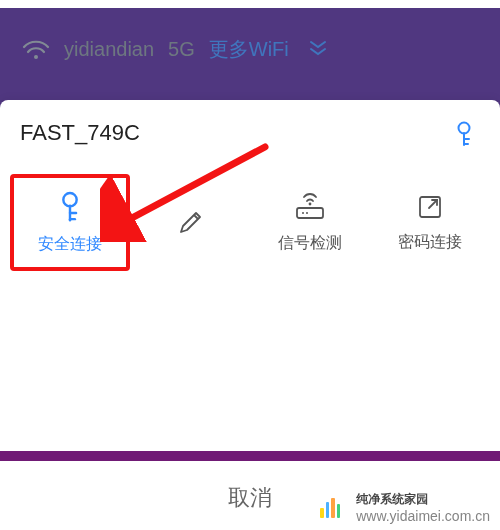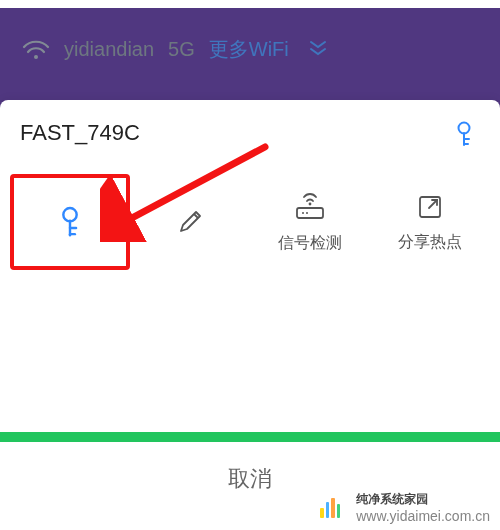--- a/index.html
+++ b/index.html
@@ -85,23 +85,23 @@
   }
   .item .label {
     font-size: 16px;
     color: #555;
   }
   .item.highlight .label { color: #2f88ff; }
   .item svg { display: block; }
 
   .cancel {
     margin-top: auto;
-    border-top: 10px solid #22c55e;
+    border-top: 10px solid #701a75;
     text-align: center;
-    padding: 22px 0 36px;
+    padding: 22px 0 17px;
     font-size: 22px;
     color: #666;
   }
 
   
   .arrow {
     position: absolute;
     left: 100px;
     top: 142px;
     width: 170px;
@@ -176,20 +176,21 @@
 
     <div class="item highlight">
       <span>
         <svg width="30" height="34" viewBox="0 0 24 28">
           <circle cx="12" cy="8" r="5.5" stroke="#2f88ff" stroke-width="2" fill="none"></circle>
           <path d="M12 13 L12 25" stroke="#2f88ff" stroke-width="2" stroke-linecap="round"></path>
           <path d="M12 19 L17 19" stroke="#2f88ff" stroke-width="2" stroke-linecap="round"></path>
           <path d="M12 24 L16 24" stroke="#2f88ff" stroke-width="2" stroke-linecap="round"></path>
         </svg>
       </span>
+      <span class="label">安全连接</span>
     </div>
 
     <div class="item">
       <span>
         <svg width="32" height="32" viewBox="0 0 32 32">
           <path d="M7 25 L9 19 L22 6 L26 10 L13 23 Z" stroke="#555" stroke-width="1.8" fill="none" stroke-linejoin="round"></path>
           <path d="M20 8 L24 12" stroke="#555" stroke-width="1.8"></path>
         </svg>
       </span>
     </div>
@@ -209,21 +210,21 @@
     </div>
 
     <div class="item">
       <span>
         <svg width="30" height="30" viewBox="0 0 30 30">
           <rect x="5" y="5" width="20" height="20" rx="2" stroke="#555" stroke-width="1.8" fill="none"></rect>
           <path d="M14 16 L22 8" stroke="#555" stroke-width="1.8" stroke-linecap="round"></path>
           <path d="M17 8 L22 8 L22 13" stroke="#555" stroke-width="1.8" fill="none" stroke-linecap="round"></path>
         </svg>
       </span>
-      <span class="label">分享热点</span>
+      <span class="label">密码连接</span>
     </div>
 
 
 
   </div>
 
   <div class="cancel">
     <span>取消</span>
   </div>
 </div>

